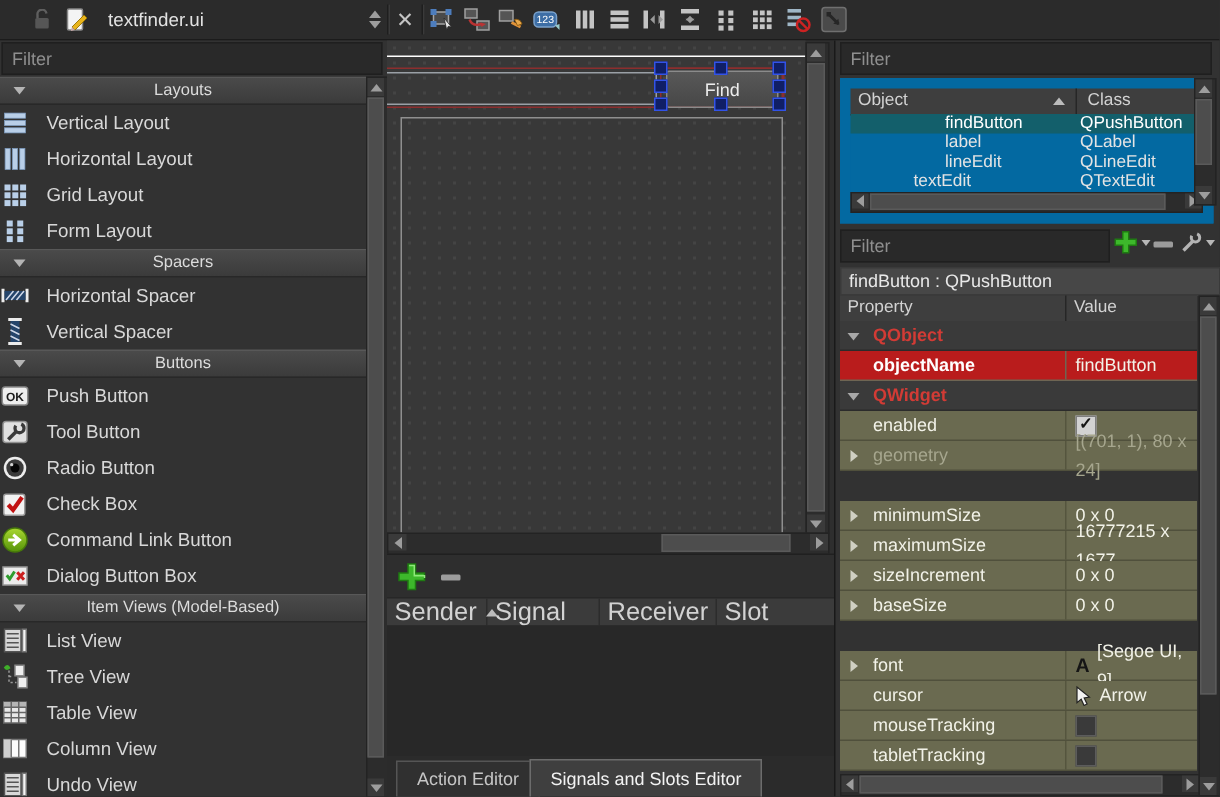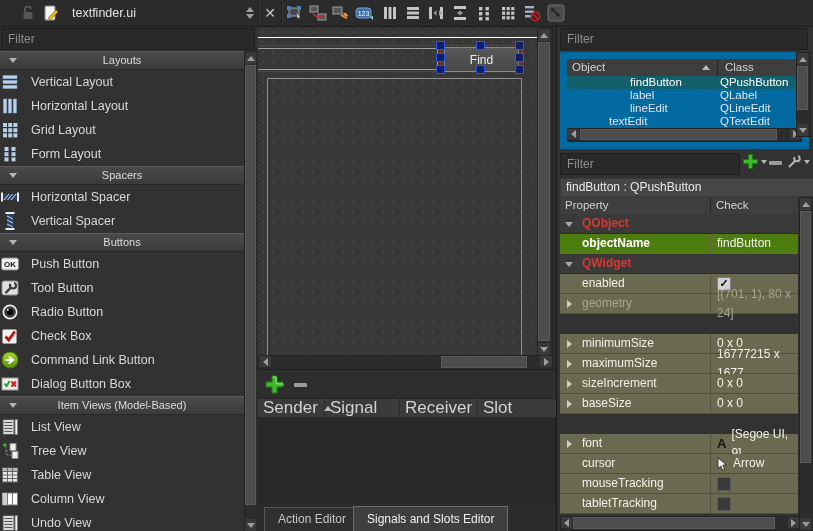--- a/index.html
+++ b/index.html
@@ -57,21 +57,21 @@
   .oirow{position:absolute;height:13px;font-size:11.5px;line-height:13px;color:#e4e4e4;width:100%;}
   .oirow.sel{background:#135f6b;color:#fff;}
   .ocol2{position:absolute;left:153px;top:0;}
   .colline{position:absolute;top:0;bottom:0;width:1px;background:#262626;}
   .objbar{position:absolute;background:#474747;border:1px solid #3a3a3a;font-size:12px;color:#e8e8e8;line-height:17px;padding-left:5px;}
   .prow{position:absolute;width:238px;height:19px;border-bottom:1px solid #50503c;font-size:12px;}
   .prow .pname{position:absolute;left:22px;line-height:19px;color:#f2f2e8;}
   .prow .pval{position:absolute;left:150px;right:0;top:0;bottom:0;padding-left:6px;border-left:1px solid #55553e;
       color:#f2f2e8;display:flex;align-items:center;gap:5px;line-height:19px;}
   .prow.olive{background:#6a6a50;}
-  .prow.tan{background:#4d7c0f;border-bottom-color:#6e6553;}
+  .prow.tan{background:#b91c1c;border-bottom-color:#6e6553;}
   .prow.tan .pval{border-left-color:#6e6553;}
   .prow.group{background:#3a3a3a;border-bottom:1px solid #2b2b2b;}
   .prow.disabled .pname,.prow.disabled .pval{color:#a6a68e;}
   .gname{position:absolute;left:22px;line-height:19px;font-weight:bold;color:#d23b35;font-size:12px;}
   .pexp{position:absolute;left:7px;top:6px;width:0;height:0;border-top:4px solid transparent;
       border-bottom:4px solid transparent;border-left:5px solid #cfcfc2;}
   .gexp{position:absolute;left:5px;top:8px;width:0;height:0;border-left:4px solid transparent;
       border-right:4px solid transparent;border-top:5px solid #a8a8a8;}
   .cb{width:12px;height:12px;border:1px solid #7e7e7e;background:#d2d2d2;font-size:11px;font-weight:bold;
       color:#151515;line-height:11px;text-align:center;}
@@ -585,21 +585,21 @@
           <circle cx="11" cy="5.5" r="2.8" fill="none" stroke="#b4b4b4" stroke-width="2" stroke-dasharray="10 4"></circle>
         </svg>
         <span class="ddtri"></span>
     </span>
 
     <div class="objbar" style="left:3px;top:151px;width:247px;height:17px">findButton : QPushButton</div>
 
     <div class="abs" style="left:3px;top:170px;width:238px;height:332px;background:#323232">
       <div class="oihead" style="left:0;top:0;width:238px">
         <span style="position:absolute;left:5px;line-height:17px">Property</span>
-        <span style="position:absolute;left:156px;line-height:17px">Check</span>
+        <span style="position:absolute;left:156px;line-height:17px">Value</span>
         <span class="colline" style="left:150px"></span>
       </div>
 
       <div class="prow group" style="top:17px">
         <span class="gexp"></span>
         <span class="gname">QObject</span>
       </div>
       <div class="prow tan" style="top:37px">
         <span class="pname" style="font-weight:bold;color:#fff">objectName</span>
         <span class="pval">

